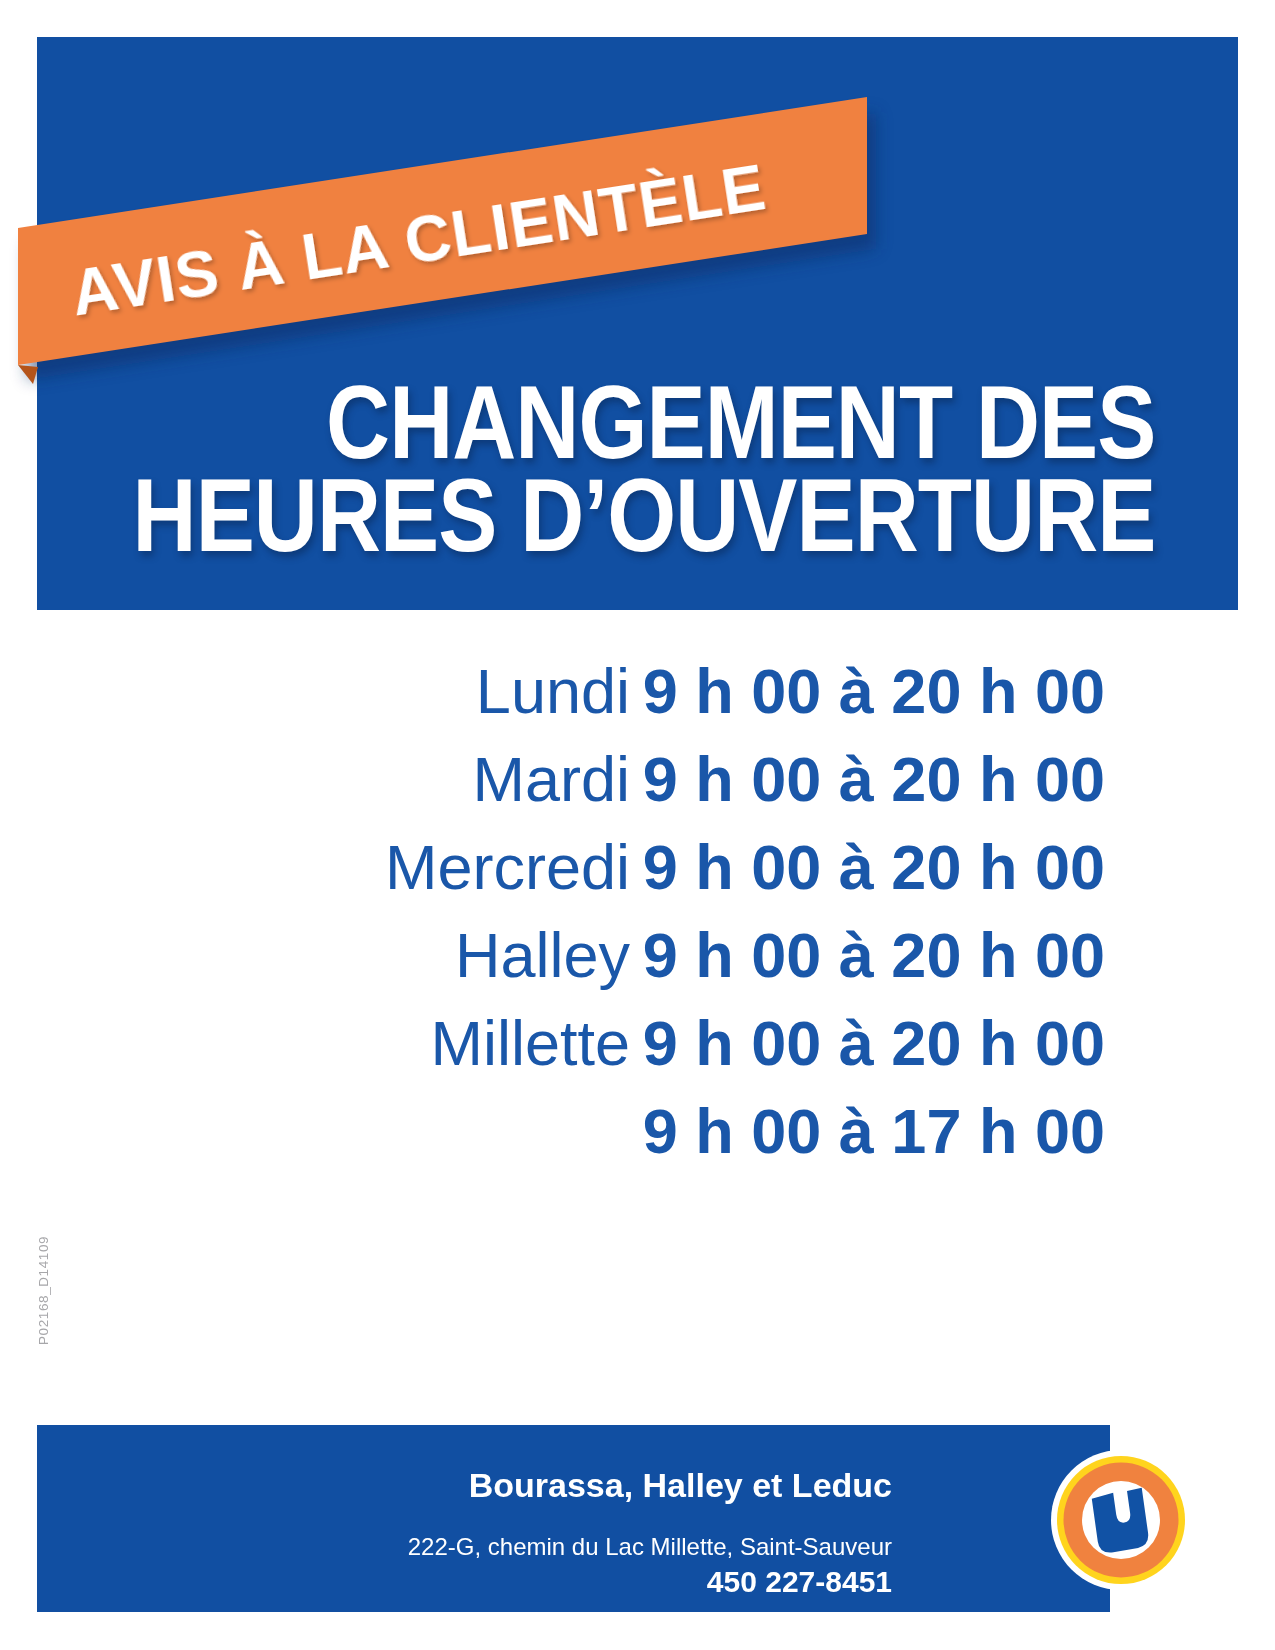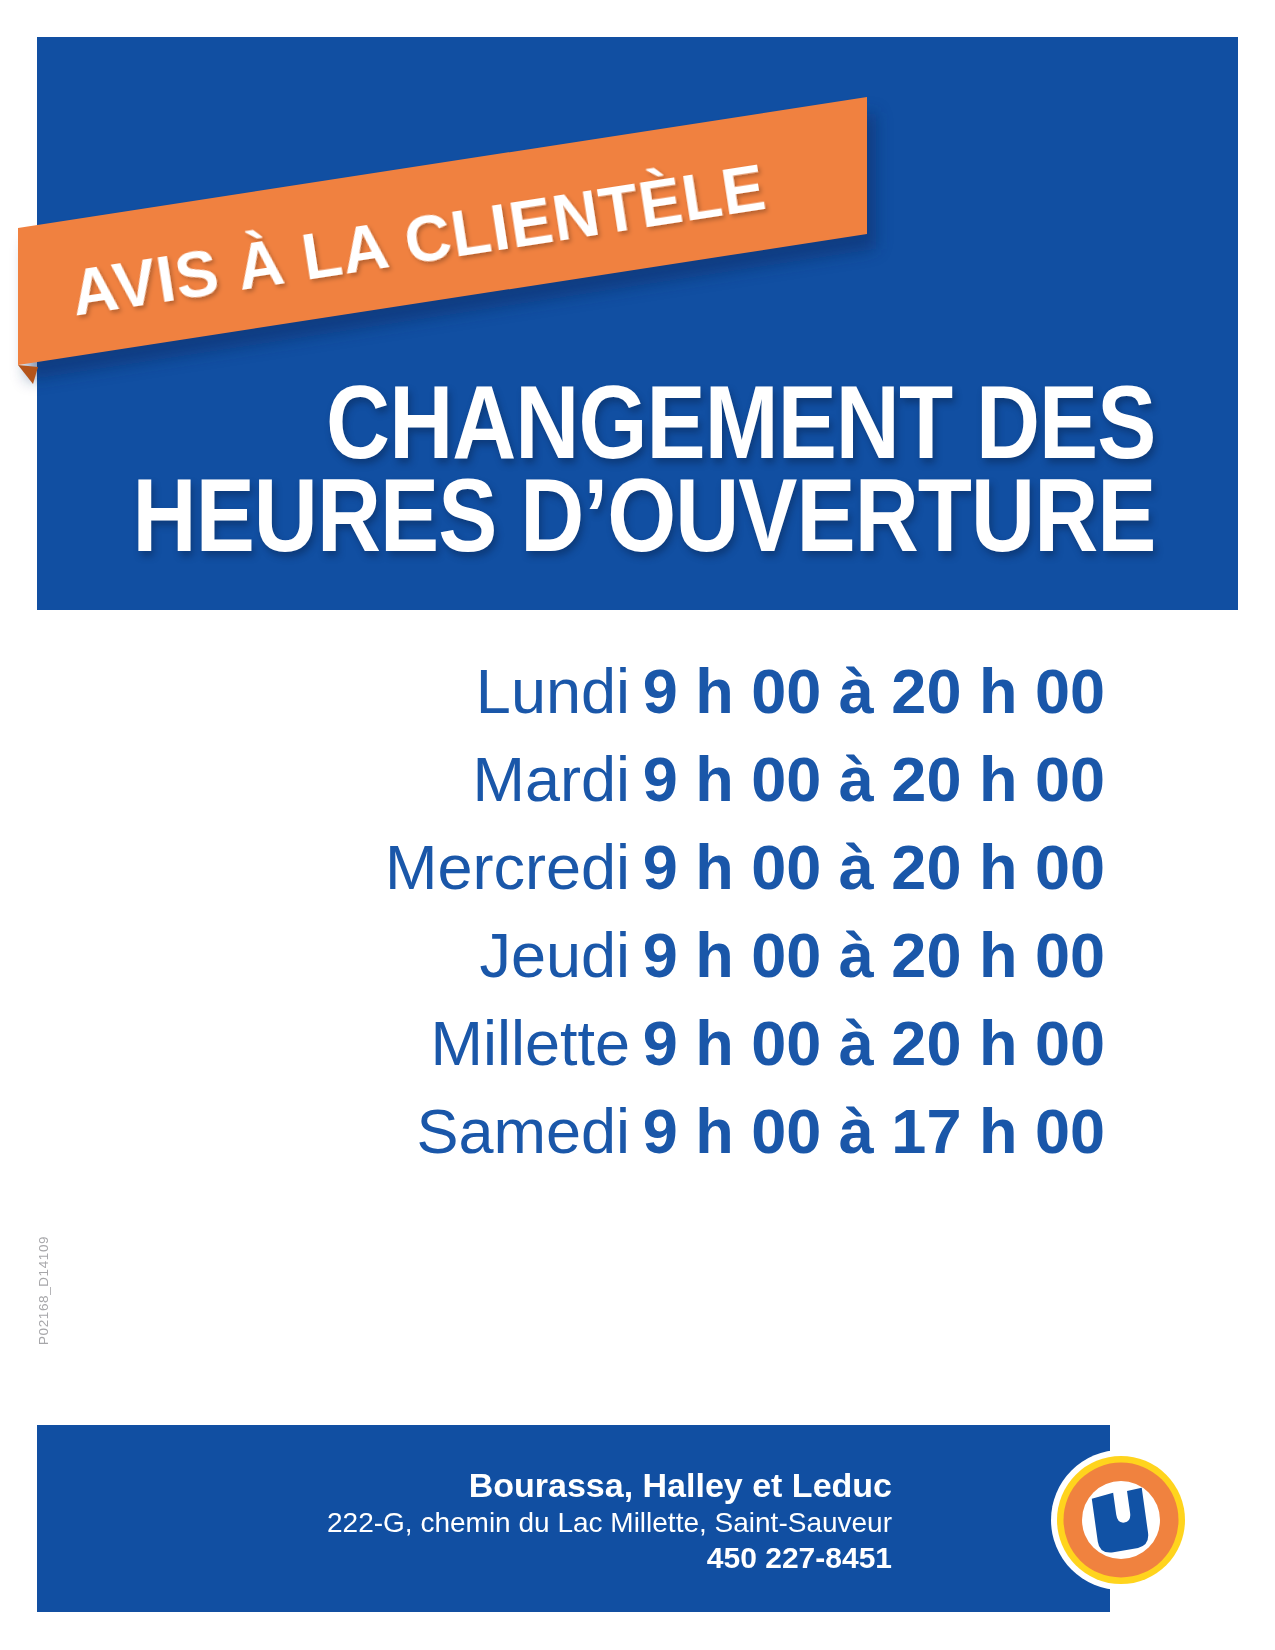--- a/index.html
+++ b/index.html
@@ -40,21 +40,21 @@
     font-size:13.5px;letter-spacing:.6px;color:#A7A7AA;white-space:nowrap;
   }
 
   
   .footer-bar{
     position:absolute;left:37px;top:1425px;width:1073px;height:187px;
     background:#114FA2;color:#ffffff;
   }
   .footer-text{position:absolute;right:218px;top:40px;text-align:right;white-space:nowrap;}
   .store-name{font-size:34px;font-weight:bold;line-height:40px;}
-  .store-address{font-size:28px;line-height:35px;}
+  .store-address{font-size:24px;line-height:35px;margin-top:24px;}
   .store-phone{font-size:30px;line-height:35px;font-weight:bold;}
   .logo-svg{position:absolute;left:1014px;top:25px;width:140px;height:140px;}
 </style>
 </head>
 <body>
 
 <div class="page">
 
   <div class="header-box"></div>
 
@@ -87,29 +87,28 @@
     </div>
     <div class="srow">
       <span class="day">Mardi</span>
       <span class="hours">9 h 00 à 20 h 00</span>
     </div>
     <div class="srow">
       <span class="day">Mercredi</span>
       <span class="hours">9 h 00 à 20 h 00</span>
     </div>
     <div class="srow">
-      <span class="day">Jeudi</span>
+      <span class="day">Halley</span>
       <span class="hours">9 h 00 à 20 h 00</span>
     </div>
     <div class="srow">
       <span class="day">Millette</span>
       <span class="hours">9 h 00 à 20 h 00</span>
     </div>
     <div class="srow">
-      <span class="day">Samedi</span>
       <span class="hours">9 h 00 à 17 h 00</span>
     </div>
   </div>
 
   <div class="print-code">P02168_D14109</div>
 
   <div class="footer-bar">
     <div class="footer-text">
       <div class="store-name">Bourassa, Halley et Leduc</div>
       <div class="store-address">222-G, chemin du Lac Millette, Saint-Sauveur</div>

